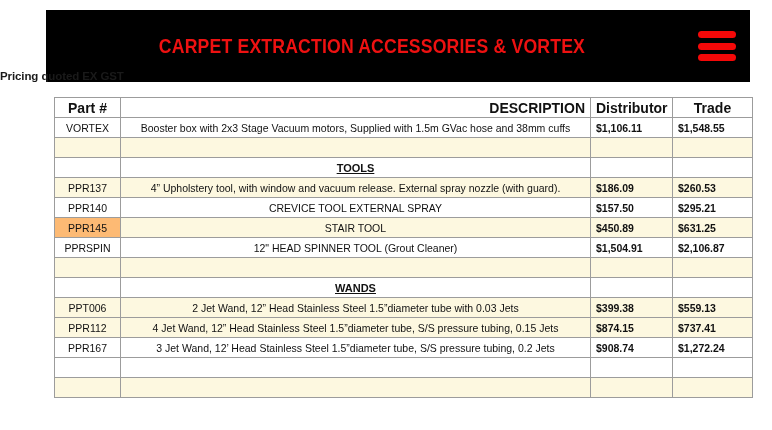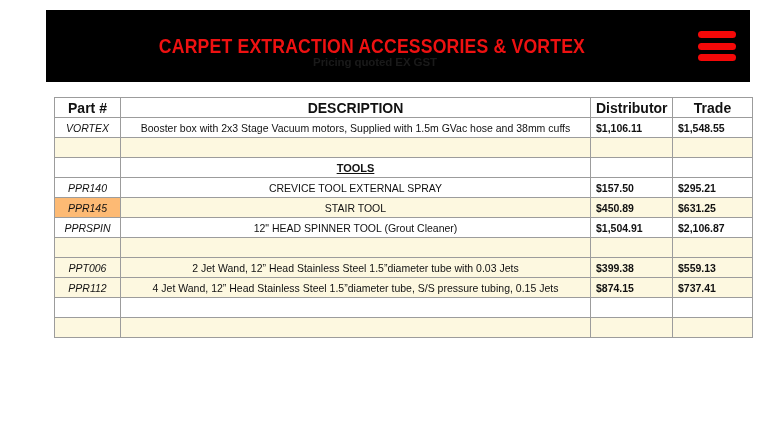--- a/index.html
+++ b/index.html
@@ -57,23 +57,23 @@
     height: 7px;
     width: 100%;
     background: #f40808;
     border-radius: 4px;
   }
 
   
   .sub-note {
     position: absolute;
     left: 0;
-    top: 56px;
+    top: 70px;
     width: 750px;
-    text-align: center;
+    text-align: left;
     font-size: 11.5px;
     font-weight: bold;
     color: #1a1a1a;
     letter-spacing: -0.1px;
   }
 
   
   .sheet {
     position: absolute;
     left: 54px;
@@ -101,28 +101,27 @@
   col.c-dist   { width: 82px; }
   col.c-trade  { width: 80px; }
 
   thead th {
     font-weight: bold;
     font-size: 14px;
     background: #ffffff;
     height: 21px;
   }
   th.h-part  { text-align: center; }
-  th.h-desc  { text-align: center; margin-left: 25px; }
+  th.h-desc  { text-align: right; margin-left: 25px; }
   th.h-dist  { text-align: center; margin-left: 44px; }
   th.h-trade { text-align: center; }
 
   td.part {
     text-align: center;
     font-size: 10.5px;
-    font-style: italic;
   }
   td.desc {
     text-align: center;
     font-size: 10.5px;
     margin-left: 24px;
   }
   td.price-cell {
     font-weight: bold;
     font-size: 10.5px;
     padding-right: 7px;
@@ -183,20 +182,26 @@
           <td>&nbsp;</td>
           <td>&nbsp;</td>
           <td>&nbsp;</td>
         </tr>
         <tr class="plain">
           <td class="part">&nbsp;</td>
           <td class="desc"><span class="section-label">TOOLS</span></td>
           <td class="price-cell">&nbsp;</td>
           <td class="price-cell">&nbsp;</td>
         </tr>
+        <tr class="tint">
+          <td class="part">PPR137</td>
+          <td class="desc">4” Upholstery tool, with window and vacuum release. External spray nozzle (with guard).</td>
+          <td class="price-cell">$186.09</td>
+          <td class="price-cell">$260.53</td>
+        </tr>
         <tr class="plain">
           <td class="part">PPR140</td>
           <td class="desc">CREVICE TOOL EXTERNAL SPRAY</td>
           <td class="price-cell">$157.50</td>
           <td class="price-cell">$295.21</td>
         </tr>
         <tr class="tint tint-strong">
           <td class="part">PPR145</td>
           <td class="desc">STAIR TOOL</td>
           <td class="price-cell">$450.89</td>
@@ -207,32 +212,44 @@
           <td class="desc">12" HEAD SPINNER TOOL (Grout Cleaner)</td>
           <td class="price-cell">$1,504.91</td>
           <td class="price-cell">$2,106.87</td>
         </tr>
         <tr class="spacer tint">
           <td>&nbsp;</td>
           <td>&nbsp;</td>
           <td>&nbsp;</td>
           <td>&nbsp;</td>
         </tr>
+        <tr class="plain">
+          <td class="part">&nbsp;</td>
+          <td class="desc"><span class="section-label">WANDS</span></td>
+          <td class="price-cell">&nbsp;</td>
+          <td class="price-cell">&nbsp;</td>
+        </tr>
         <tr class="tint">
           <td class="part">PPT006</td>
           <td class="desc">2 Jet Wand, 12” Head Stainless Steel 1.5”diameter tube with 0.03 Jets</td>
           <td class="price-cell">$399.38</td>
           <td class="price-cell">$559.13</td>
         </tr>
         <tr class="tint">
           <td class="part">PPR112</td>
           <td class="desc">4 Jet Wand, 12” Head Stainless Steel 1.5”diameter tube, S/S pressure tubing, 0.15 Jets</td>
           <td class="price-cell">$874.15</td>
           <td class="price-cell">$737.41</td>
         </tr>
+        <tr class="plain">
+          <td class="part">PPR167</td>
+          <td class="desc">3 Jet Wand, 12’ Head Stainless Steel 1.5”diameter tube, S/S pressure tubing, 0.2 Jets</td>
+          <td class="price-cell">$908.74</td>
+          <td class="price-cell">$1,272.24</td>
+        </tr>
         <tr class="blank plain">
           <td>&nbsp;</td>
           <td>&nbsp;</td>
           <td>&nbsp;</td>
           <td>&nbsp;</td>
         </tr>
         <tr class="spacer tint">
           <td>&nbsp;</td>
           <td>&nbsp;</td>
           <td>&nbsp;</td>

